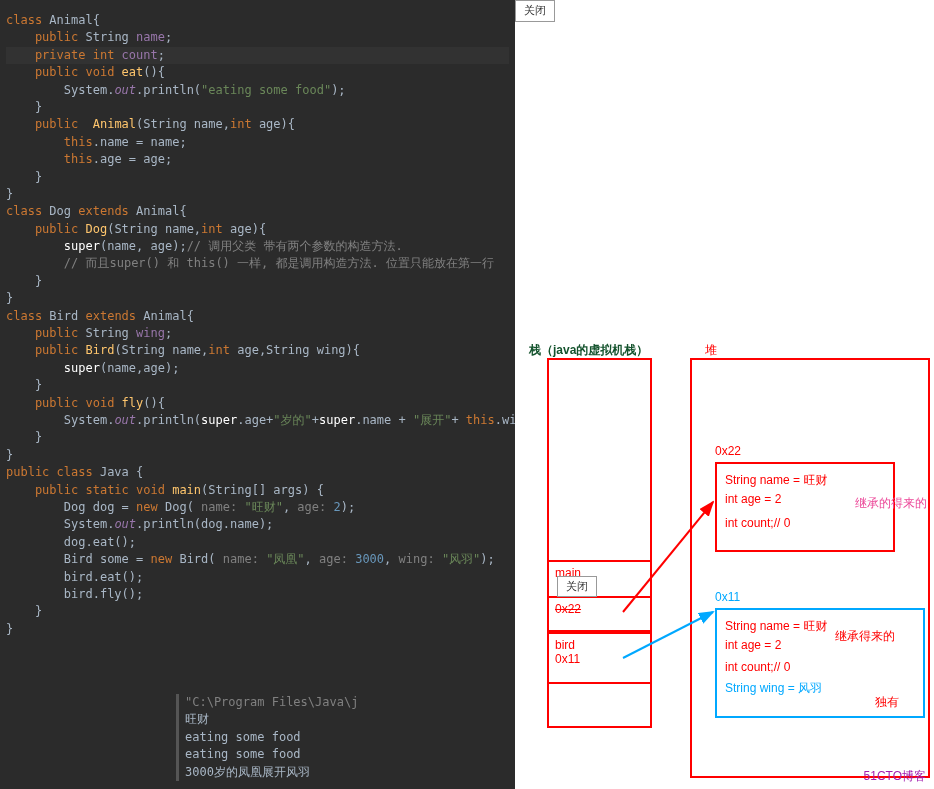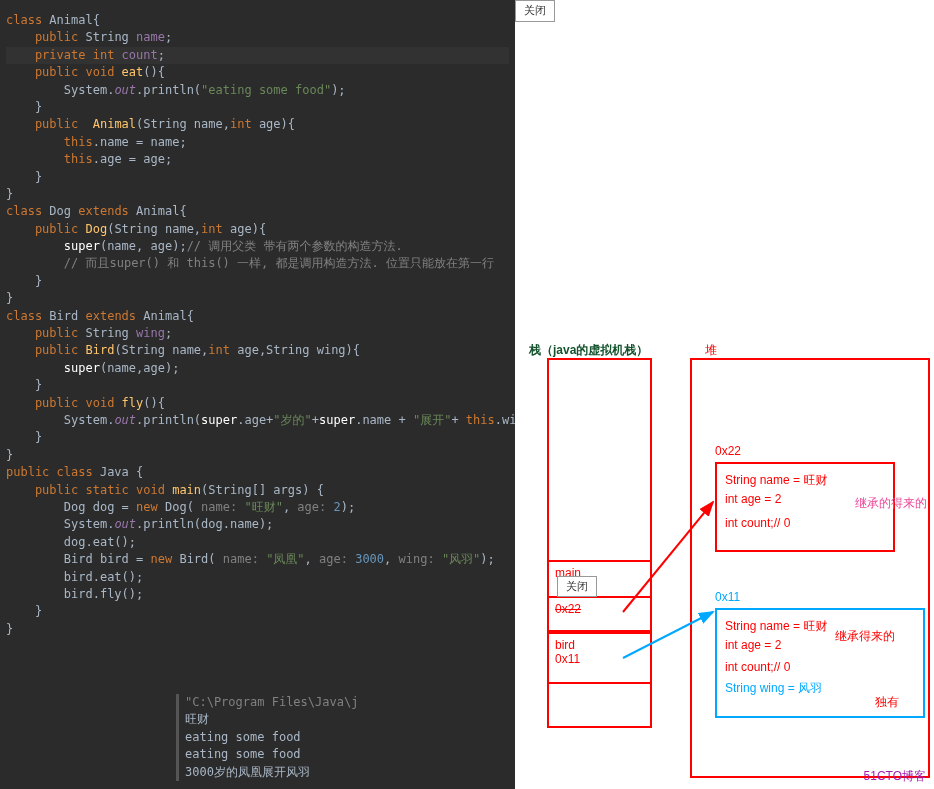--- a/index.html
+++ b/index.html
@@ -128,21 +128,21 @@
 <div class="line"><span>        System.</span><span class="static-field">out</span><span>.println(</span><span class="k-super">super</span><span>.age+</span><span class="str">"岁的"</span><span>+</span><span class="k-super">super</span><span>.name + </span><span class="str">"展开"</span><span>+ </span><span class="k-this">this</span><span>.wing );</span></div>
 <div class="line">    }</div>
 <div class="line">}</div>
 <div class="line"></div>
 <div class="line"><span class="k-pub">public class </span><span class="classname">Java </span><span>{</span></div>
 <div class="line"><span class="k-pub">    public static </span><span class="k-void">void </span><span class="method">main</span><span>(String[] args) {</span></div>
 <div class="line"><span>        Dog dog = </span><span class="k-new">new </span><span>Dog( </span><span class="paramname">name: </span><span class="str">"旺财"</span><span>, </span><span class="paramname">age: </span><span class="num">2</span><span>);</span></div>
 <div class="line"><span>        System.</span><span class="static-field">out</span><span>.println(dog.name);</span></div>
 <div class="line">        dog.eat();</div>
 <div class="line"></div>
-<div class="line"><span>        Bird bird = </span><span class="k-new">new </span><span>Bird( </span><span class="paramname">name: </span><span class="str">"凤凰"</span><span>, </span><span class="paramname">age: </span><span class="num">3000</span><span>, </span><span class="paramname">wing: </span><span class="str">"风羽"</span><span>);</span></div>
+<div class="line"><span>        Bird some = </span><span class="k-new">new </span><span>Bird( </span><span class="paramname">name: </span><span class="str">"凤凰"</span><span>, </span><span class="paramname">age: </span><span class="num">3000</span><span>, </span><span class="paramname">wing: </span><span class="str">"风羽"</span><span>);</span></div>
 <div class="line">        bird.eat();</div>
 <div class="line">        bird.fly();</div>
 <div class="line">    }</div>
 <div class="line">}</div>
 
 <div class="console-block" style="position:absolute; top:692px;">
   <div class="line cmt">"C:\Program Files\Java\j</div>
   <div class="line">旺财</div>
   <div class="line">eating some food</div>
   <div class="line"></div>

